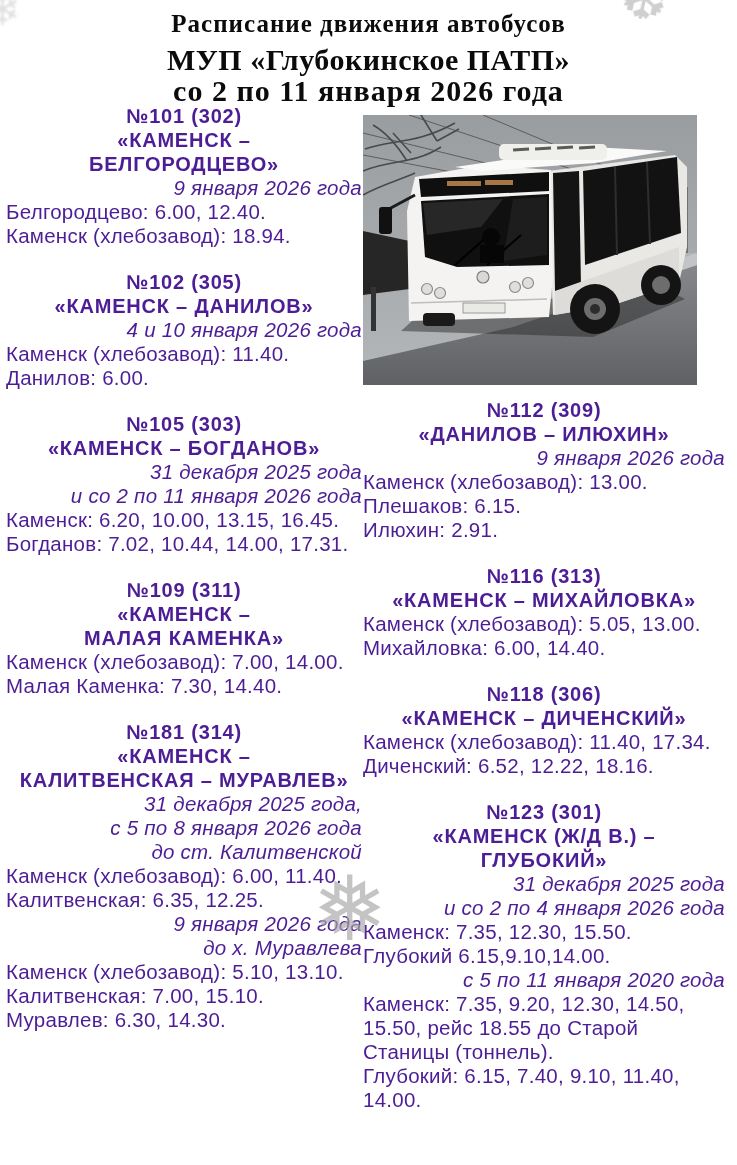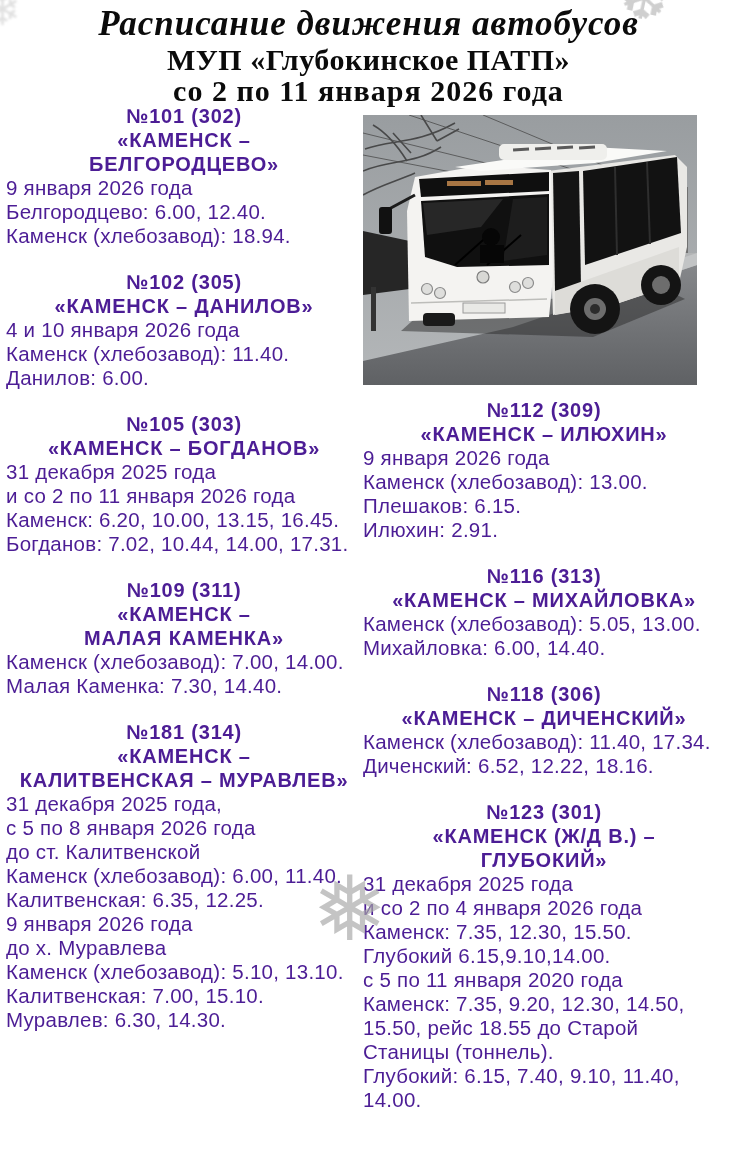--- a/index.html
+++ b/index.html
@@ -12,34 +12,34 @@
     color:#161616;
     font-family:"Liberation Sans", sans-serif;
   }
   
   .title{
     position:absolute;top:4px;left:0;width:737px;
     text-align:center;
     font-family:"Liberation Serif", serif;
     font-weight:700;color:#0b0b0b;
   }
-  .title .t1{font-size:35px;line-height:40px;letter-spacing:1px;font-style:italic;}
+  .title .t1{font-size:25px;line-height:40px;letter-spacing:1px;}
   .title .t2{font-size:30px;line-height:31px;letter-spacing:0.5px;}
   .title .t3{font-size:30px;line-height:31px;letter-spacing:1px;}
   
   .col{position:absolute;font-size:20.5px;line-height:24px;color:#4c1d95;}
   .col-left{left:6px;top:104px;width:356px;}
   .col-right{left:363px;top:104px;width:362px;}
   .block{margin-bottom:22px;}
   .line{letter-spacing:0.25px;}
   .line.heading{
     font-weight:700;text-align:center;
     font-size:20px;letter-spacing:0.8px;white-space:nowrap;
   }
-  .line.date{text-align:left;}
+  .line.date{font-style:italic;text-align:right;}
   .line.body{text-align:left;}
   
   .photo{
     width:334px;height:270px;
     margin:11px 0 13px 0;
     display:block;
   }
   
   .snow{position:absolute;line-height:1;user-select:none;}
   .snow-mid{left:312px;top:864px;font-size:90px;opacity:0.68;filter:blur(0.4px);}
@@ -213,21 +213,21 @@
         <line x1="48" y1="188" x2="184" y2="184" stroke="#bdbdba" stroke-width="1.5"></line>
         <rect x="100" y="188" width="42" height="10" fill="#e9e9e6" stroke="#9a9a9a" stroke-width="1"></rect>
 
         <line x1="52" y1="80" x2="26" y2="94" stroke="#1c1c1c" stroke-width="3"></line>
         <rect x="16" y="92" width="13" height="27" rx="3" fill="#111111"></rect>
       </g>
     </svg>
     <div id="right-blocks">
         <div class="block">
           <div class="line heading">№112 (309)</div>
-          <div class="line heading">«КАМЕНСК – ИЛЮХИН»</div>
+          <div class="line heading">«ДАНИЛОВ – ИЛЮХИН»</div>
           <div class="line date">9 января 2026 года</div>
           <div class="line body">Каменск (хлебозавод): 13.00.</div>
           <div class="line body">Плешаков: 6.15.</div>
           <div class="line body">Илюхин: 2.91.</div>
         </div>
         <div class="block">
           <div class="line heading">№116 (313)</div>
           <div class="line heading">«КАМЕНСК – МИХАЙЛОВКА»</div>
           <div class="line body">Каменск (хлебозавод): 5.05, 13.00.</div>
           <div class="line body">Михайловка: 6.00, 14.40.</div>

